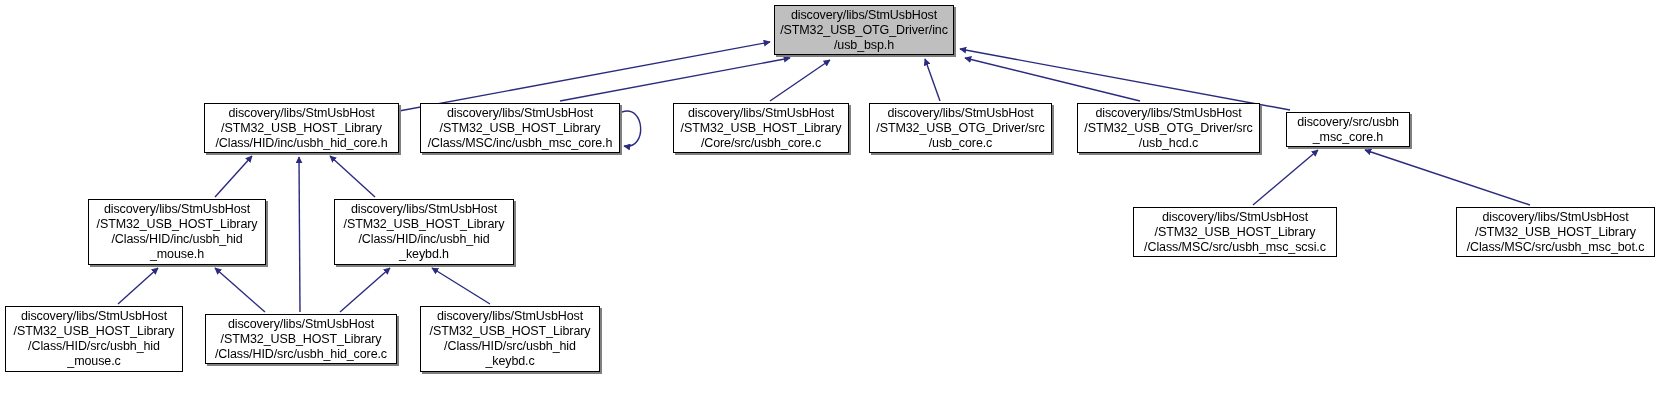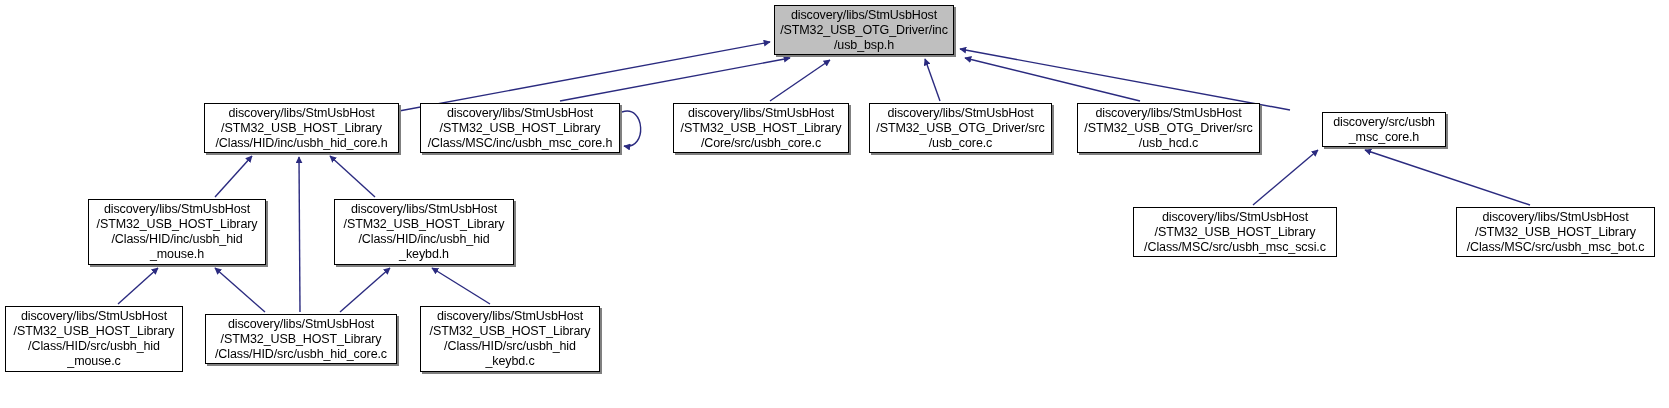--- a/index.html
+++ b/index.html
@@ -117,21 +117,21 @@
 /STM32_USB_OTG_Driver/src
 /usb_core.c</span>
   </div>
 
   <div class="node shadow" style="left:1077px; top:103px; width:183px; height:50px;">
     <span class="label">discovery/libs/StmUsbHost
 /STM32_USB_OTG_Driver/src
 /usb_hcd.c</span>
   </div>
 
-  <div class="node shadow" style="left:1286px; top:112px; width:124px; height:35px;margin-left:36px;">
+  <div class="node shadow" style="left:1286px; top:112px; width:124px; height:35px;">
     <span class="label">discovery/src/usbh
 _msc_core.h</span>
   </div>
 
   <div class="node shadow" style="left:88px; top:199px; width:178px; height:66px;">
     <span class="label">discovery/libs/StmUsbHost
 /STM32_USB_HOST_Library
 /Class/HID/inc/usbh_hid
 _mouse.h</span>
   </div>

